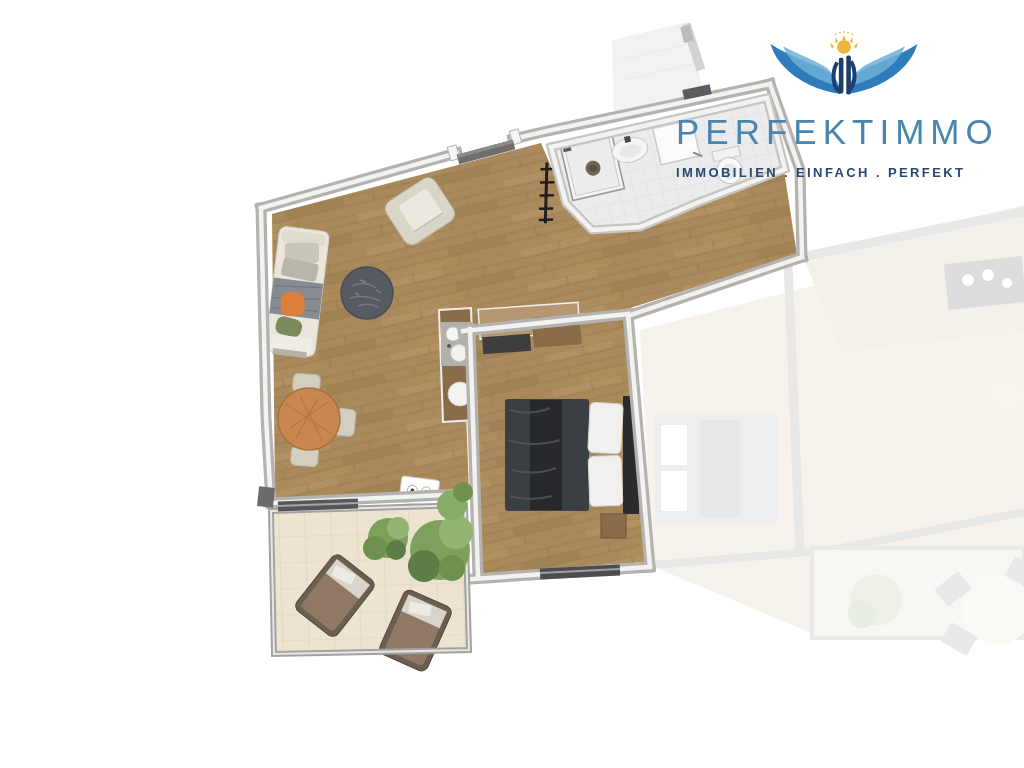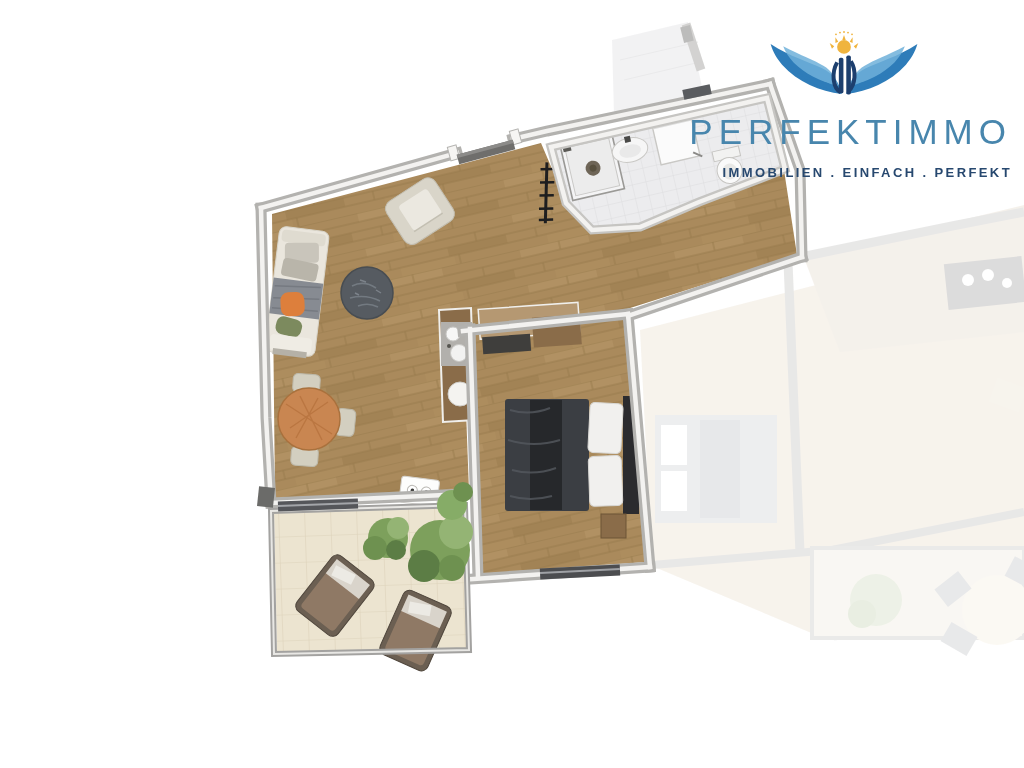--- a/index.html
+++ b/index.html
@@ -1,19 +1,19 @@
 <!DOCTYPE html>
 <html style="--brand-blue: #4886ad; --tagline-navy: #27486f; --wing-blue: #2e7cb9; --wing-light: #6fb0d9; --sun-gold: #f0b43e; --monogram-navy: #1d3f6e; --wall-gray: #b3b2af; --wall-light: #f3f2f0; --wood-floor: #aa8a5c; --wood-line: #97794c; --bath-tile: #ececee; --bath-line: #dcdcde; --terrace-tile: #ece4d0; --terrace-line: #ddd3ba; --terrace-wall: #a3a2a0; --sofa-cream: #eae6dd; --blanket-gray: #878b92; --pillow-orange: #dd7f3c; --pillow-green: #7c8a5e; --coffee-table: #565b61; --dining-wood: #c98651; --chair-beige: #d3cfc0; --bed-duvet: #3b3e43; --bed-throw: #26282b; --pillow-white: #f1f0ee; --wood-furniture: #8a6c49; --plant-green: #7da05c; --lounger-brown: #8f7965;"><head>
 <meta charset="utf-8">
 <style>
   html,body{margin:0;padding:0;background:#ffffff;}
   .stage{position:relative;width:1024px;height:768px;background:#fff;overflow:hidden;
          font-family:"Liberation Sans", sans-serif;}
   .plan-svg{position:absolute;left:0;top:0;}
-  .logo{position:absolute;top:28px;right:12px;width:336px;text-align:right;z-index:5;}
+  .logo{position:absolute;top:28px;right:12px;width:336px;text-align:left;z-index:5;}
   .logo-emblem{display:block;margin:0 auto;}
   .brand{color:var(--brand-blue);font-size:35px;font-weight:400;letter-spacing:6px;
          line-height:1.05;white-space:nowrap;}
   .tagline{color:var(--tagline-navy);font-size:13px;font-weight:700;letter-spacing:2.4px;
            margin-top:14px;white-space:nowrap;}
 </style>
 </head>
 <body>
 
 <div class="stage">

